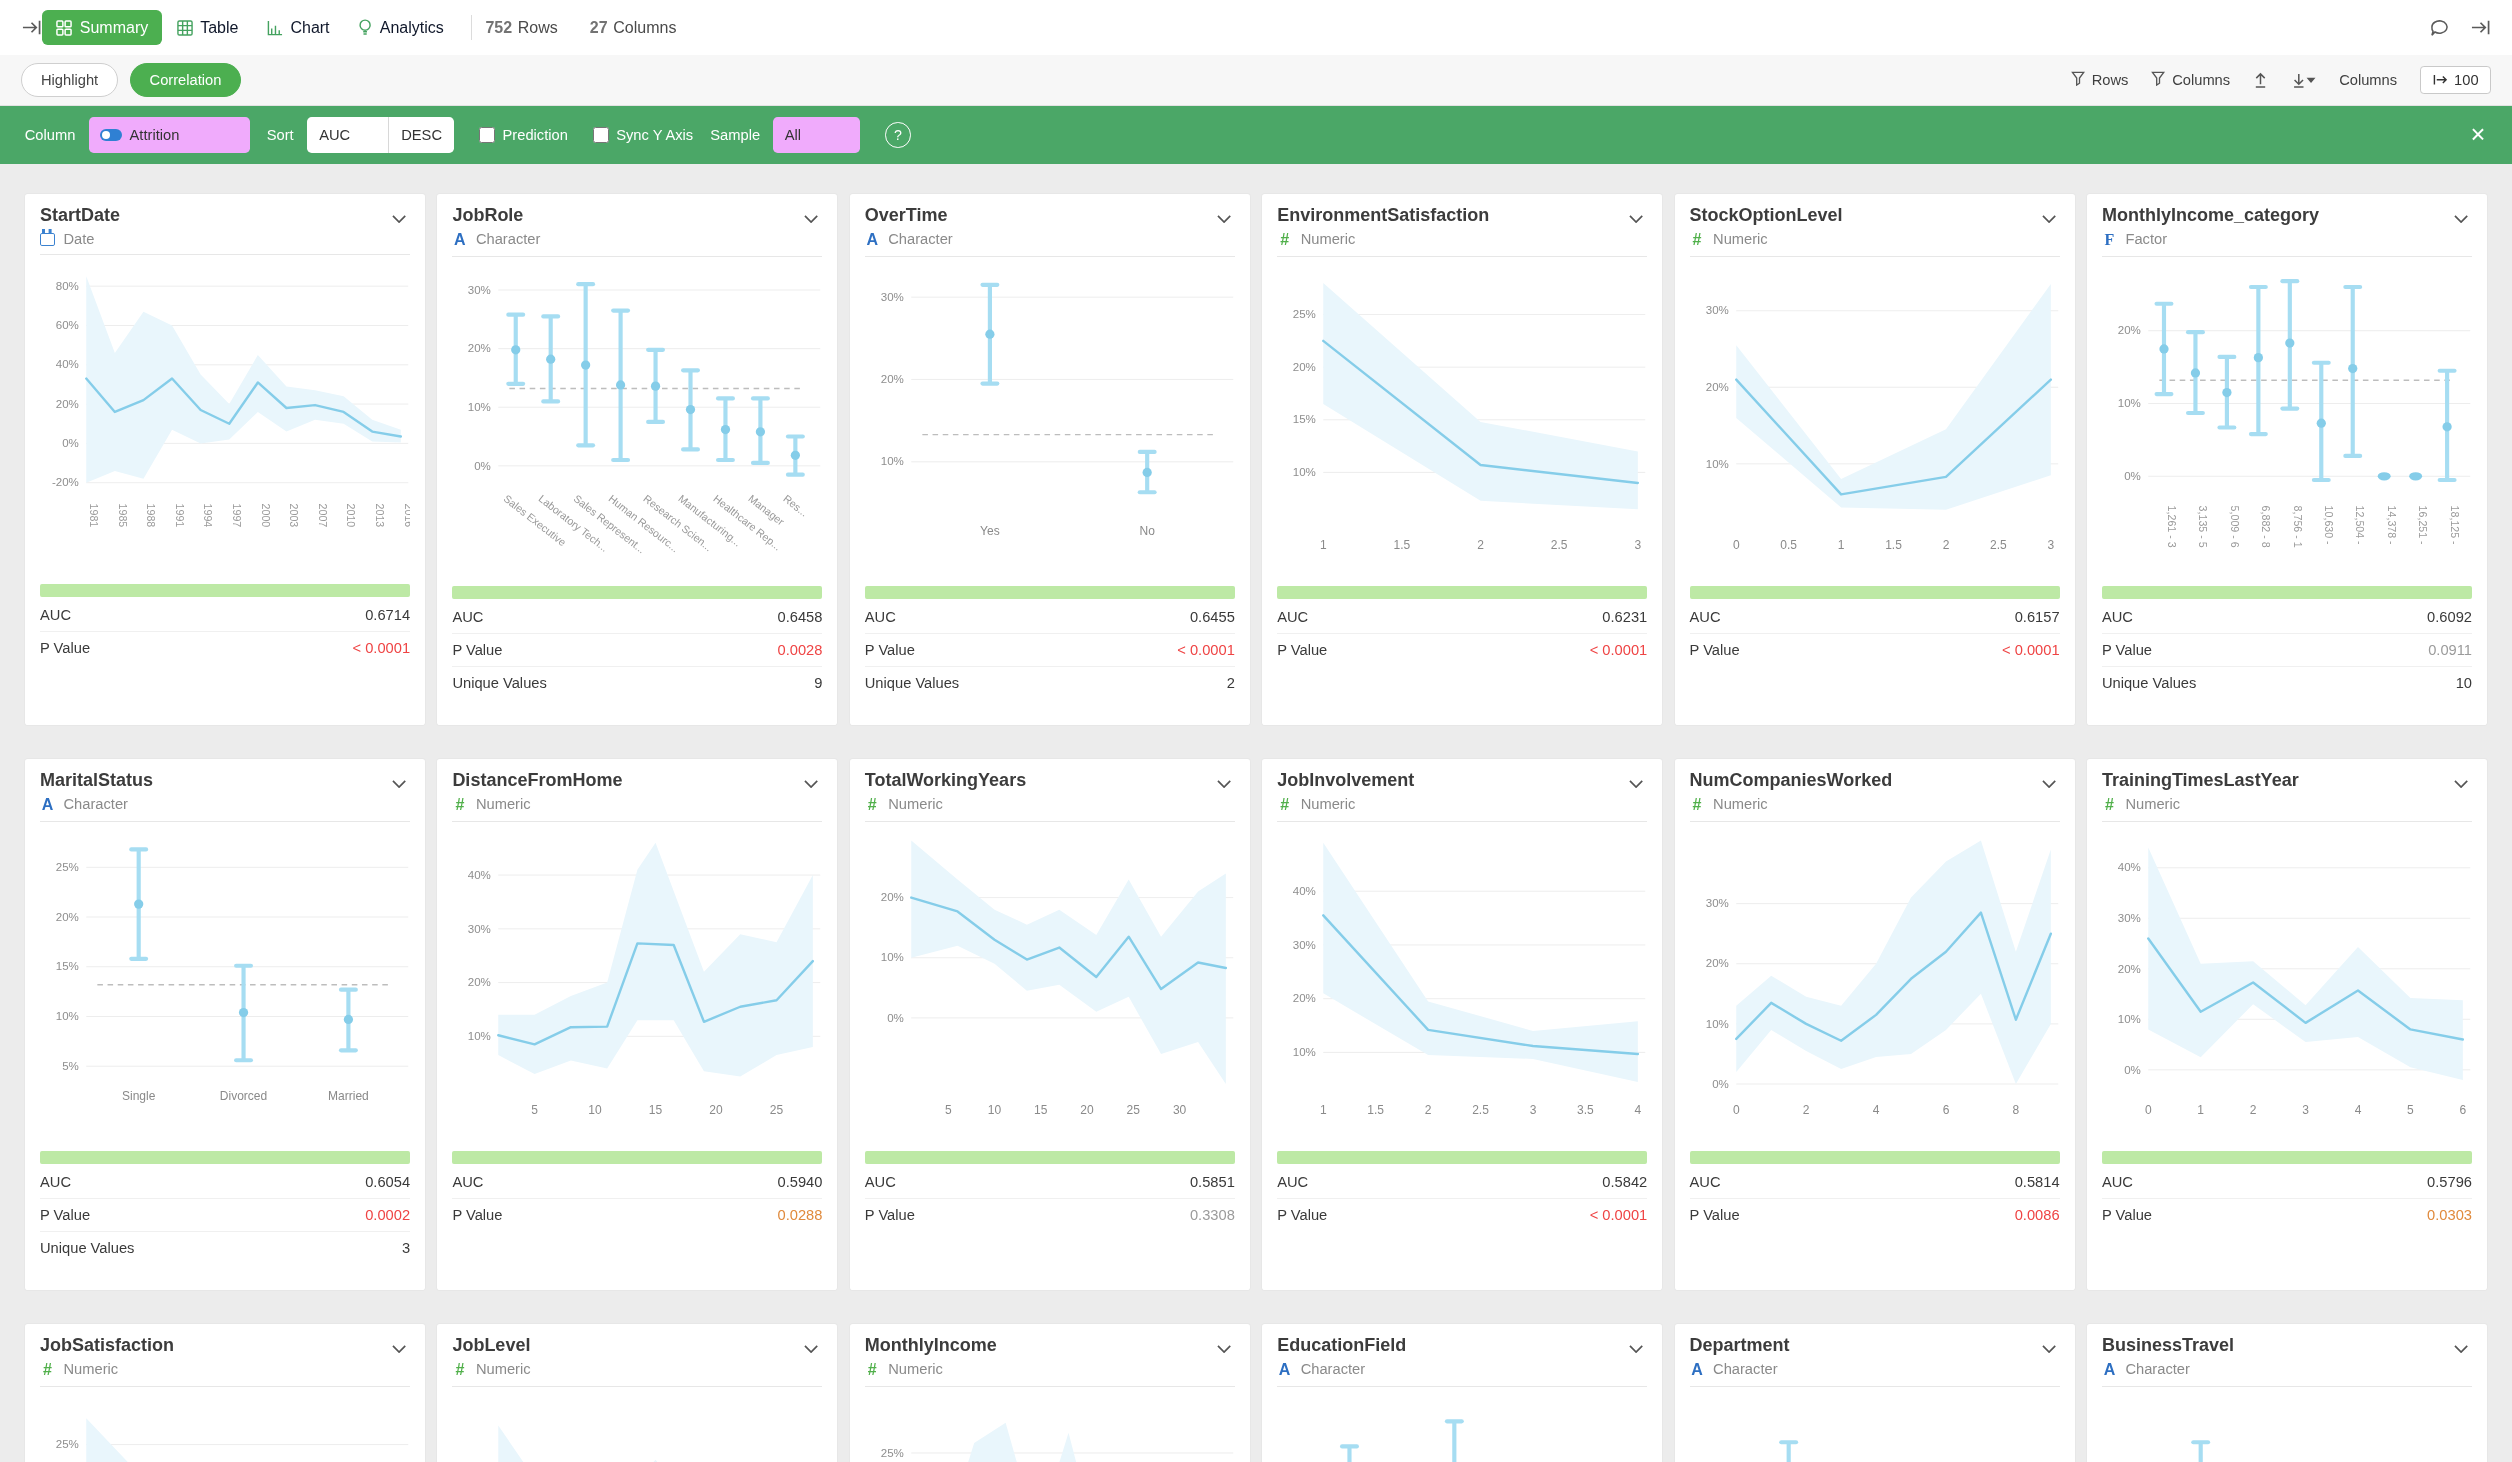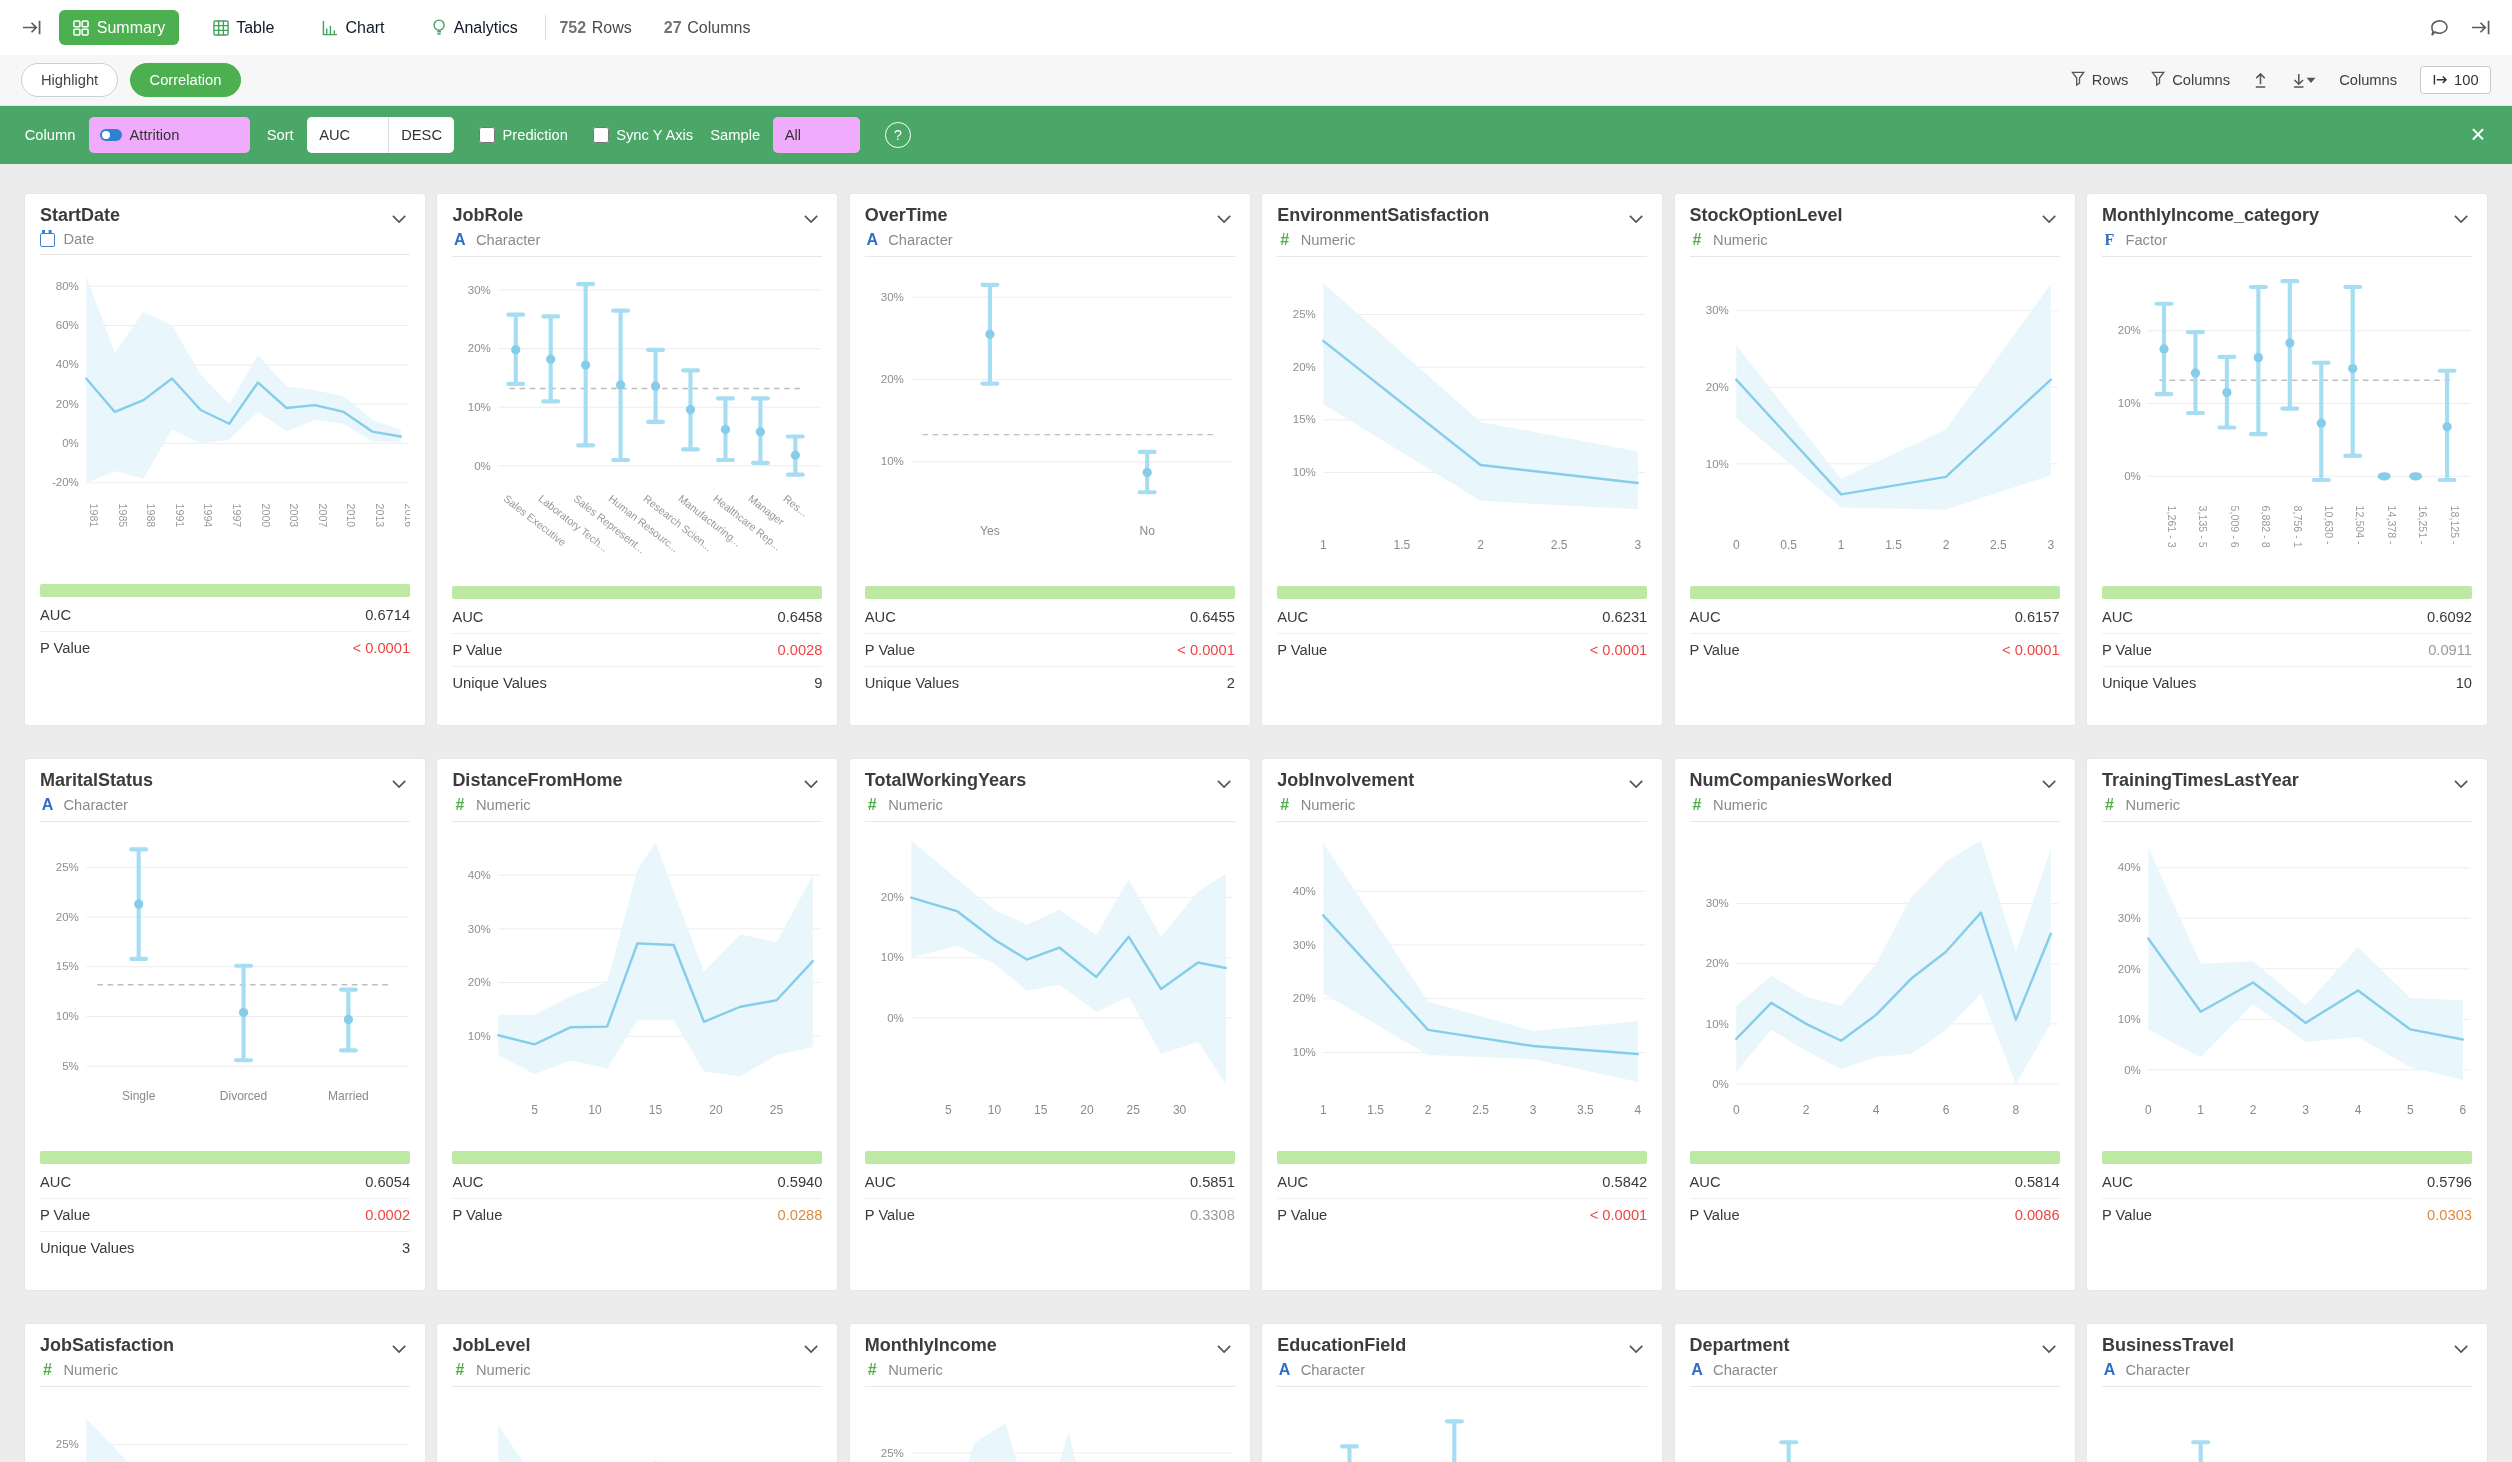--- a/index.html
+++ b/index.html
@@ -2,21 +2,21 @@
 <html style="font-size:15px"><head>
 <meta charset="utf-8">
 <style>
   * { box-sizing: border-box; margin: 0; padding: 0; }
   html,body { width:2512px; height:1463px; overflow:hidden; background:#ECECEC;
     font-family:"Liberation Sans", sans-serif; color:#3A3A3A; }
 
   
   .topbar { height:55px; background:#fff; display:flex; align-items:center; padding:0 21px; }
   .icon-btn { display:inline-flex; align-items:center; justify-content:center; cursor:pointer; color:#5A5A5A; }
-  .tabs { display:flex; align-items:center; gap:19px; margin-left:17px; }
+  .tabs { display:flex; align-items:center; gap:0; }
   .tab { display:flex; align-items:center; gap:7.6px; padding:8.5px 14.2px; border-radius:5.7px;
          color:#0f172a; font-size:16px; cursor:pointer; }
   .tab.active { background:#4CAF50; color:#fff; }
   .tab svg { display:block; }
   .tab-sep { width:0.9px; height:25px; background:#DCDCDC; margin:0 13.3px; }
   .counts { display:flex; align-items:center; gap:32px; font-size:16px; color:#4A4A4A; }
   .counts b { color:#737373; font-weight:bold; margin-right:5.7px; }
   .topbar-right { margin-left:auto; display:flex; align-items:center; gap:21px; }
 
   
@@ -49,21 +49,21 @@
   .help-ic { width:25.6px; height:25.6px; border:1.9px solid #fff; border-radius:50%; display:flex;
              align-items:center; justify-content:center; font-size:14.2px; margin-left:13.3px; cursor:pointer; }
   .fb-close { margin-left:auto; font-size:25.6px; line-height:1; cursor:pointer; padding:0 7.6px; }
 
   
   .main { padding:15px 25px; display:grid; grid-template-columns:repeat(6,1fr); gap:19px 12.3px; }
   .card { background:#fff; border-radius:2.8px; box-shadow:0 0 0 0.9px #E7E7E7; padding:11.4px 15px 7.6px;
           height:531px; overflow:hidden;margin-top:15px; }
   .card-head { display:flex; justify-content:space-between; align-items:flex-start; }
   .card-title { font-size:18px; font-weight:bold; color:#3C3C3C; }
-  .type-row { display:flex; align-items:center; gap:8.5px; margin-top:4.7px; }
+  .type-row { display:flex; gap:8.5px; margin-top:4.7px; }
   .tlabel { font-size:14.7px; color:#8A8A8A; }
   .ticon { display:inline-flex; align-items:center; justify-content:center; min-width:15px; }
   .ti-char { color:#2D6FC2; font-weight:bold; font-size:16px; }
   .ti-num  { color:#51B04B; font-weight:bold; font-size:16px; }
   .ti-fact { color:#2D6FC2; font-weight:bold; font-size:16px; font-family:"Liberation Serif",serif; }
   .ti-date { width:14.2px; height:13.3px; border:1.9px solid #3B82D0; border-radius:1.9px; position:relative; margin-top:1.9px; }
   .ti-date::before { content:""; position:absolute; left:0.9px; top:-4.7px; width:2.8px; height:3.8px;
                      background:#3B82D0; box-shadow:6.6px 0 0 #3B82D0; }
   .chev { color:#555; cursor:pointer; padding:3.8px; }
   .head-div { border-bottom:0.9px solid #E7E7E7; margin-top:6.6px; }

